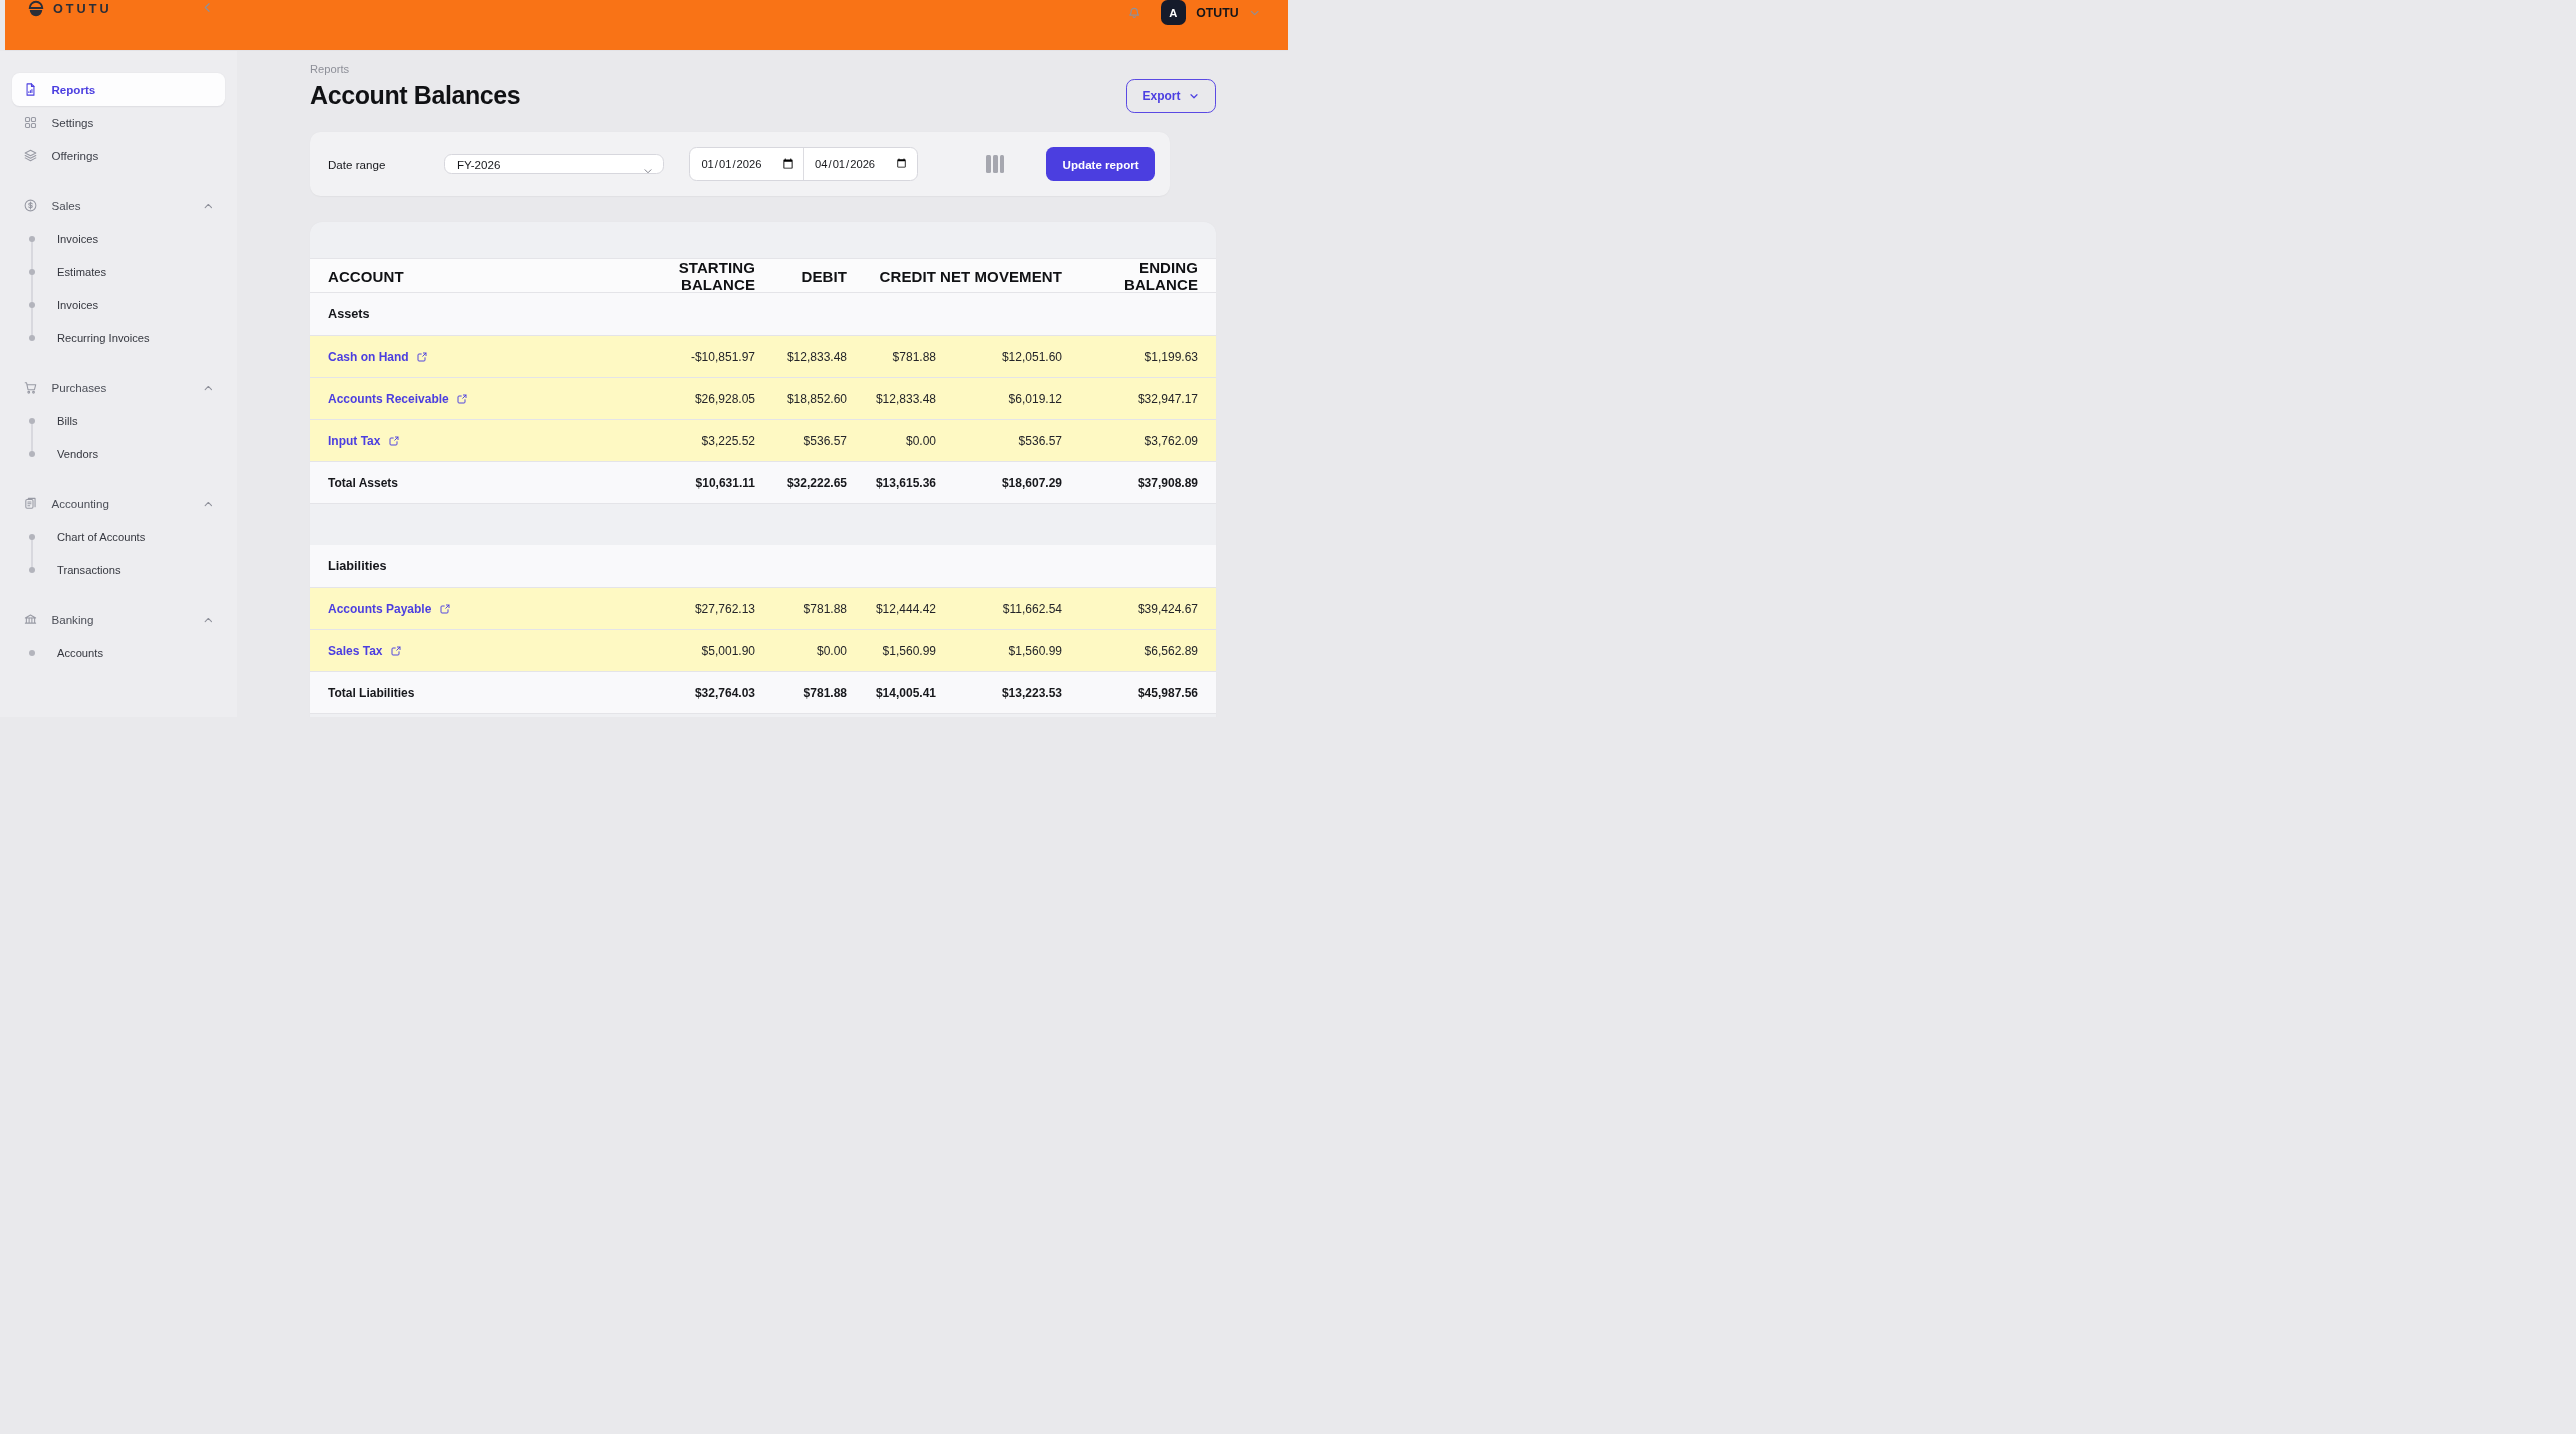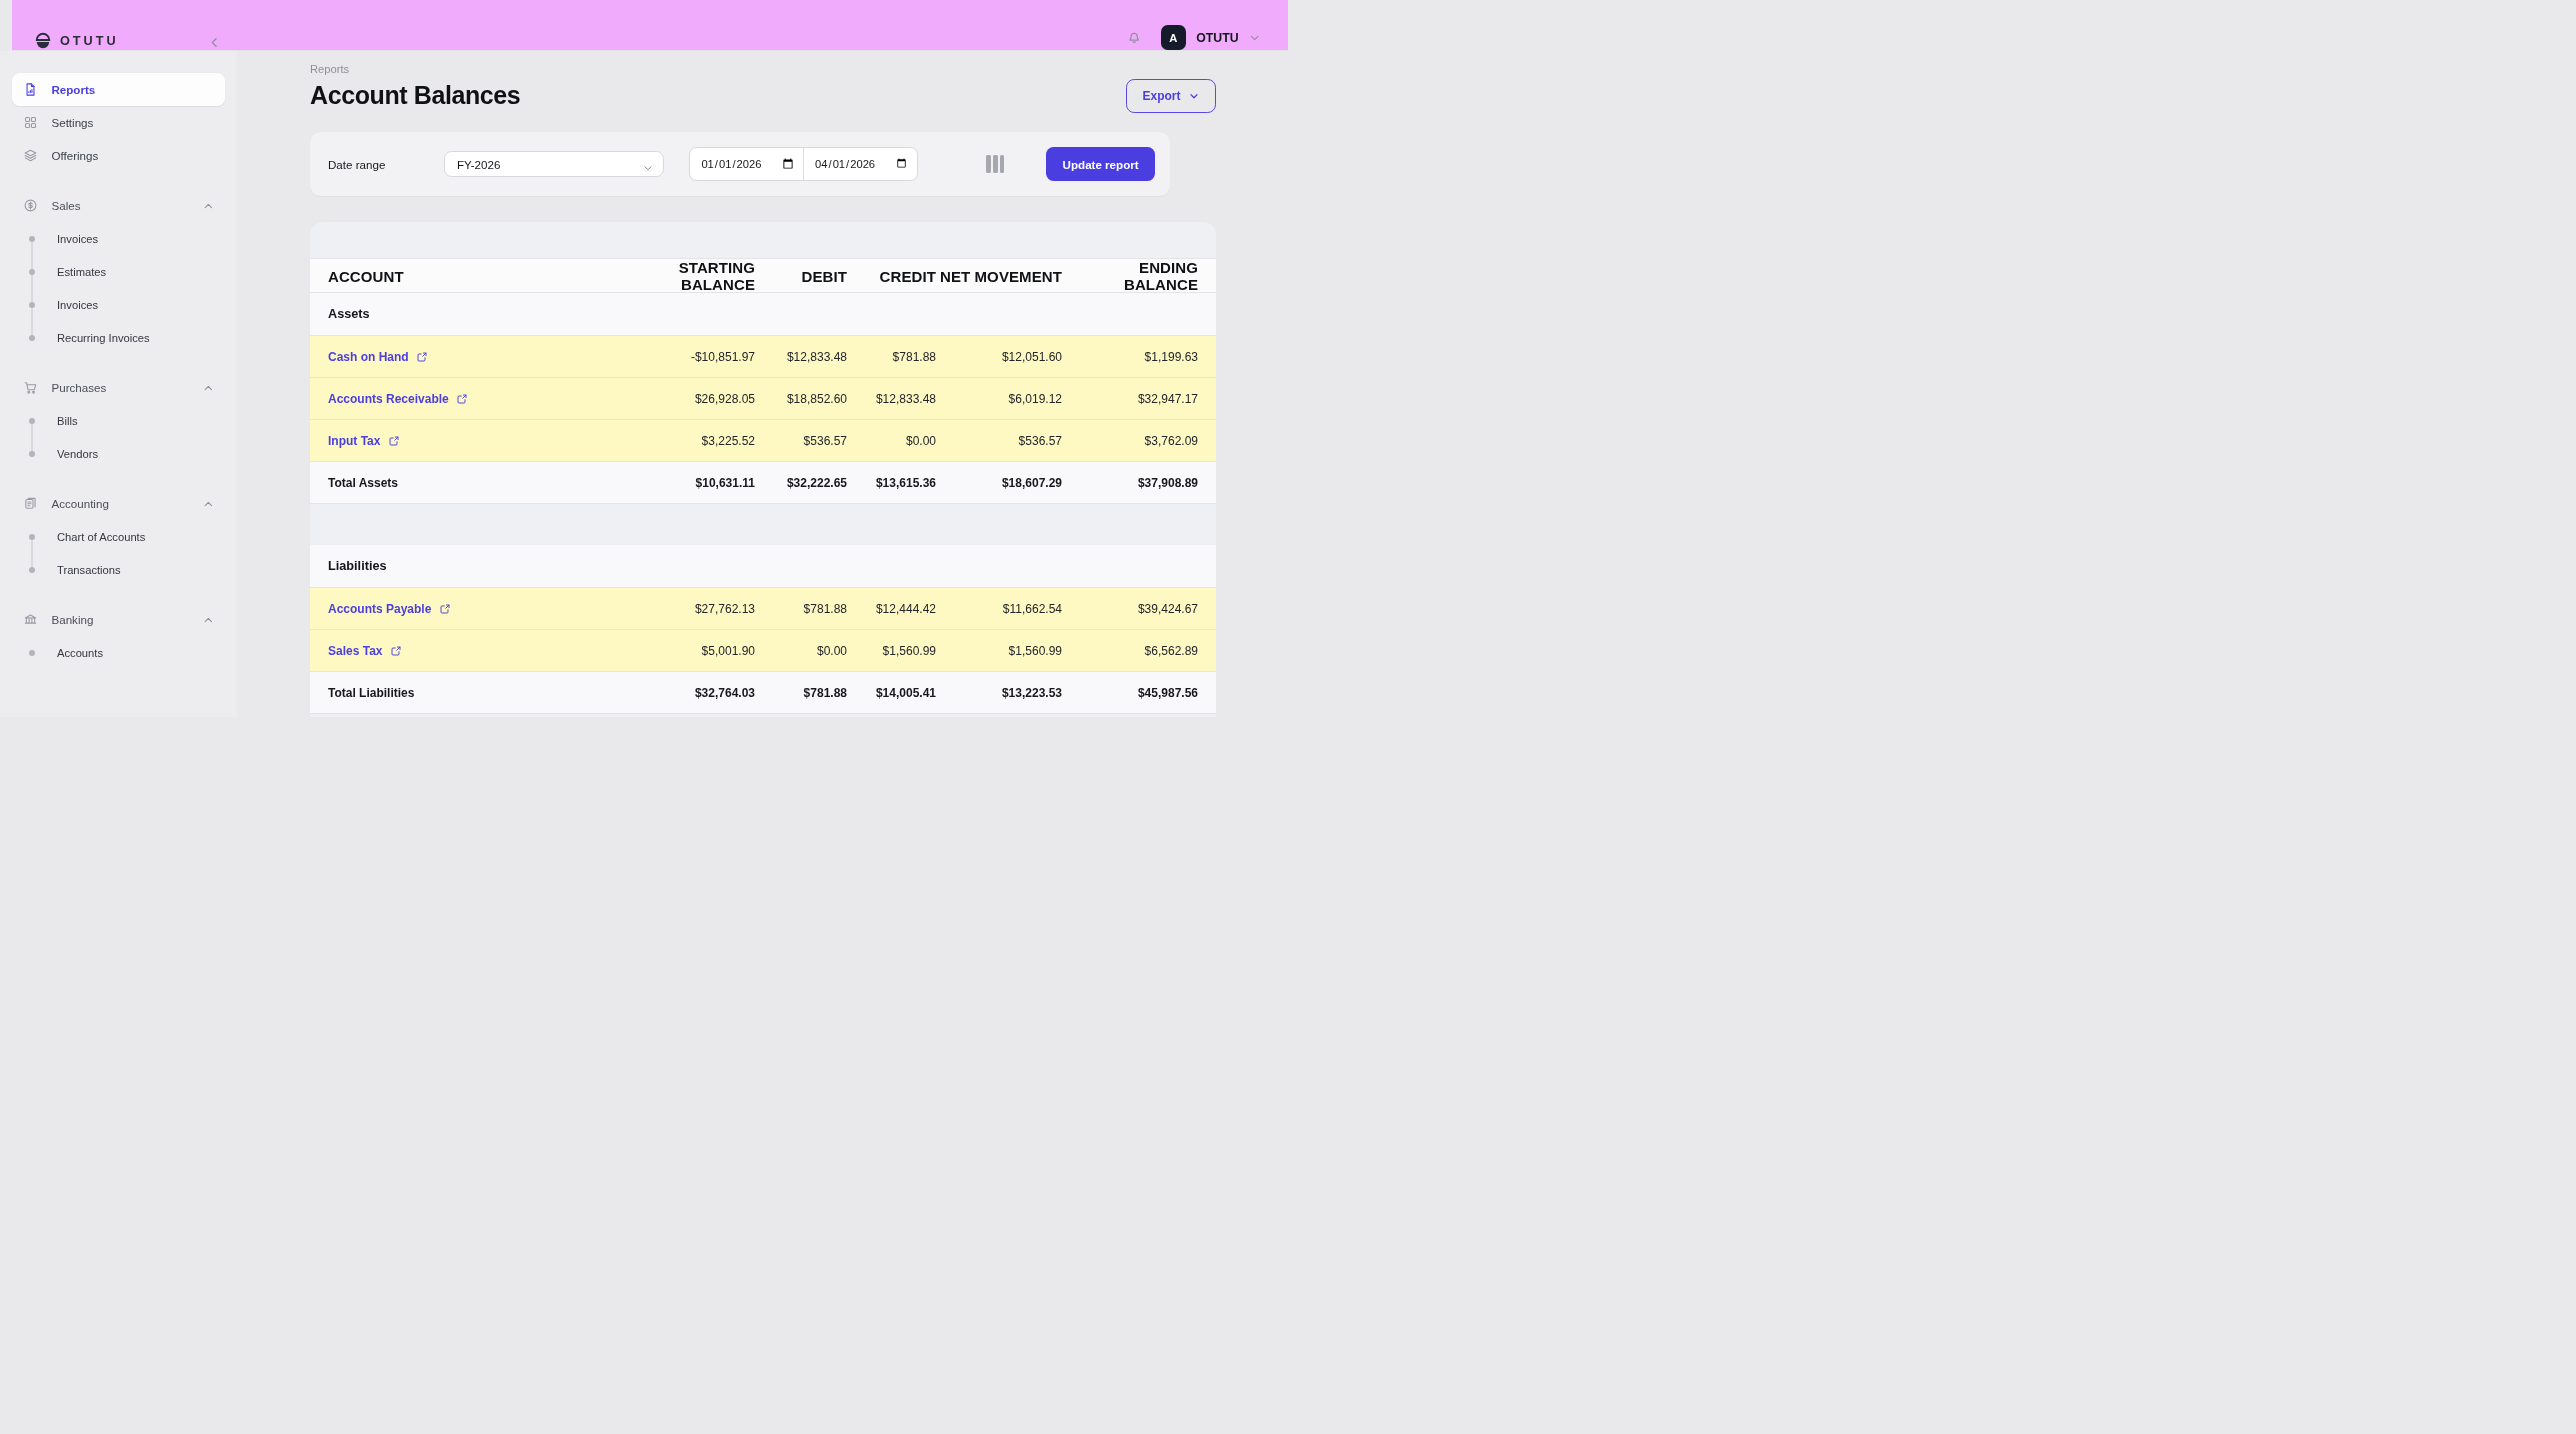--- a/index.html
+++ b/index.html
@@ -6,23 +6,23 @@
   html,body { width:1288px; height:717px; overflow:hidden; }
   body {
     font-family: "Liberation Sans", "DejaVu Sans", sans-serif;
     background:#e9e9ec; color:#17181c;
     position:relative;
   }
   svg { display:block; }
 
   
   .topbar {
-    position:absolute; top:0; left:12px; right:0; height:51px;
-    background:#f0abfc; border-bottom:0.7px solid #e3e3e7;
-    display:flex; align-items:flex-end; z-index:20;
+    position:absolute; top:0; left:5px; right:0; height:51px;
+    background:#f97316; border-bottom:0.7px solid #e3e3e7;
+    display:flex; align-items:flex-start; z-index:20;
   }
   .brand { display:flex; align-items:center; gap:7.5px; padding-left:22.4px; }
   .brand-text { font-size:12.7px; font-weight:800; letter-spacing:3px; color:#2b2e38; }
   .collapse-btn { margin-left:88px; color:#8e909a; cursor:pointer; display:flex; }
   .topbar-right { margin-left:auto; display:flex; align-items:center; padding-right:27px; }
   .bell { color:#8f919b; cursor:pointer; }
   .avatar {
     width:25px; height:25px; border-radius:6.7px; margin-left:18px;
     background:#151b2b; color:#fff; font-weight:700; font-size:11.2px;
     display:flex; align-items:center; justify-content:center;
@@ -74,21 +74,21 @@
 
   
   .filter-card {
     margin-top:19.4px; width:860px; height:64px; border-radius:10.4px;
     background:#f2f2f4; box-shadow:0 0.7px 1.5px rgba(16,17,26,.04);
     display:flex; align-items:center; padding:0 15px 0 18px;
   }
   .filter-label { width:116px; font-size:11.6px; color:#17181c; }
   .select-wrap { position:relative; width:220px; }
   .range-select {
-    width:100%; height:26px; appearance:none; -webkit-appearance:none;
+    width:100%; height:20px; appearance:none; -webkit-appearance:none;
     border:0.7px solid #d7d7dd; border-radius:7.5px; background:#fff;
     padding:0 12px; font-size:11.6px; color:#17181c; font-family:inherit; cursor:pointer;
   }
   .select-wrap .sel-caret { position:absolute; right:10.4px; top:11.2px; color:#7f818b; pointer-events:none; }
   .dates-wrap {
     margin-left:25px; height:34px; background:#fff; border:0.7px solid #d7d7dd;
     border-radius:7.5px; display:flex; align-items:stretch; overflow:hidden;
   }
   .dates-wrap input {
     border:none; outline:none; width:113px; padding:0 7.5px 0 10.4px;

